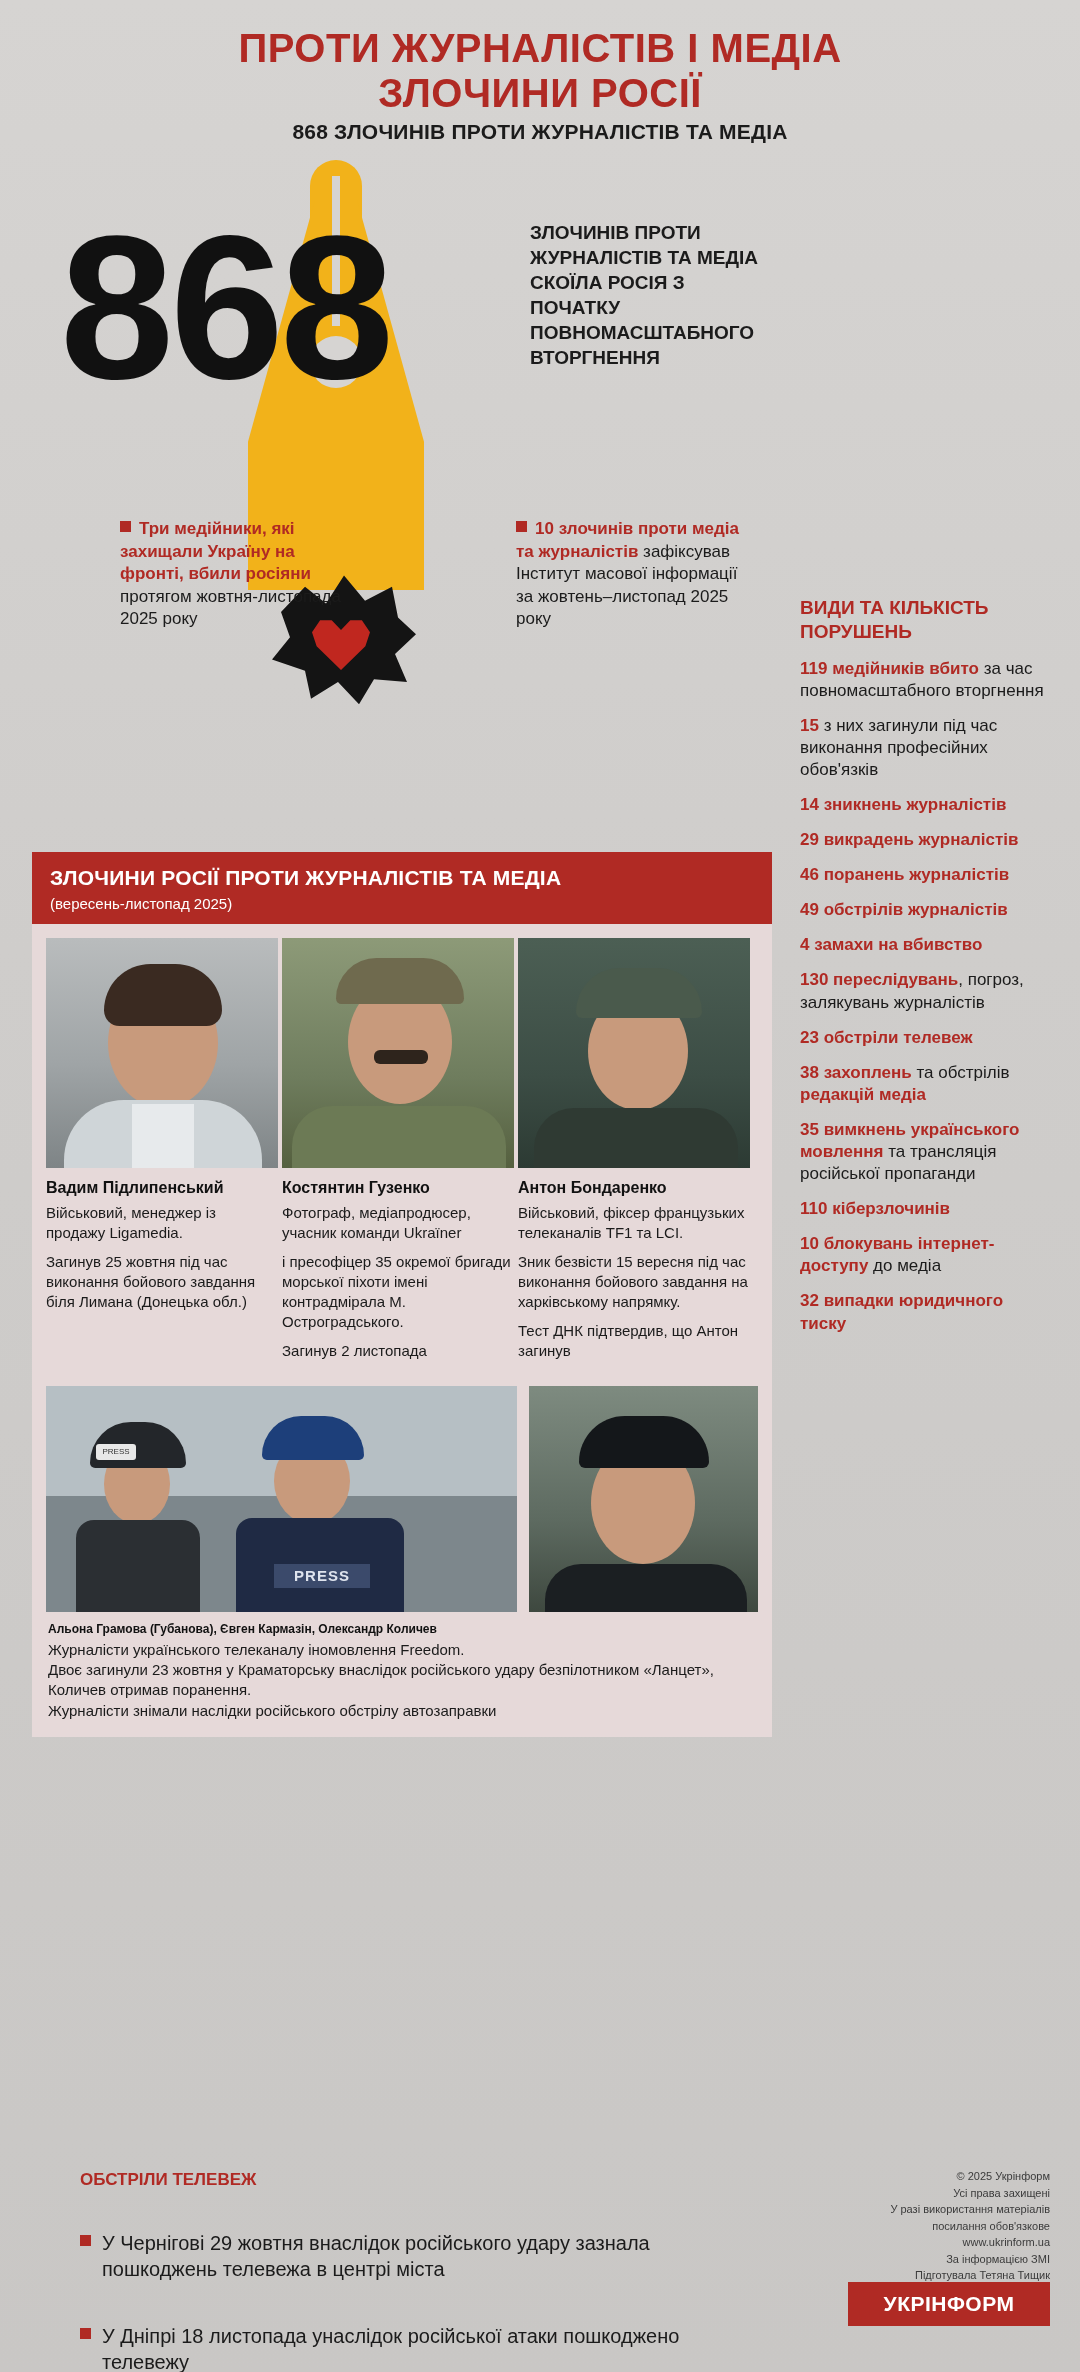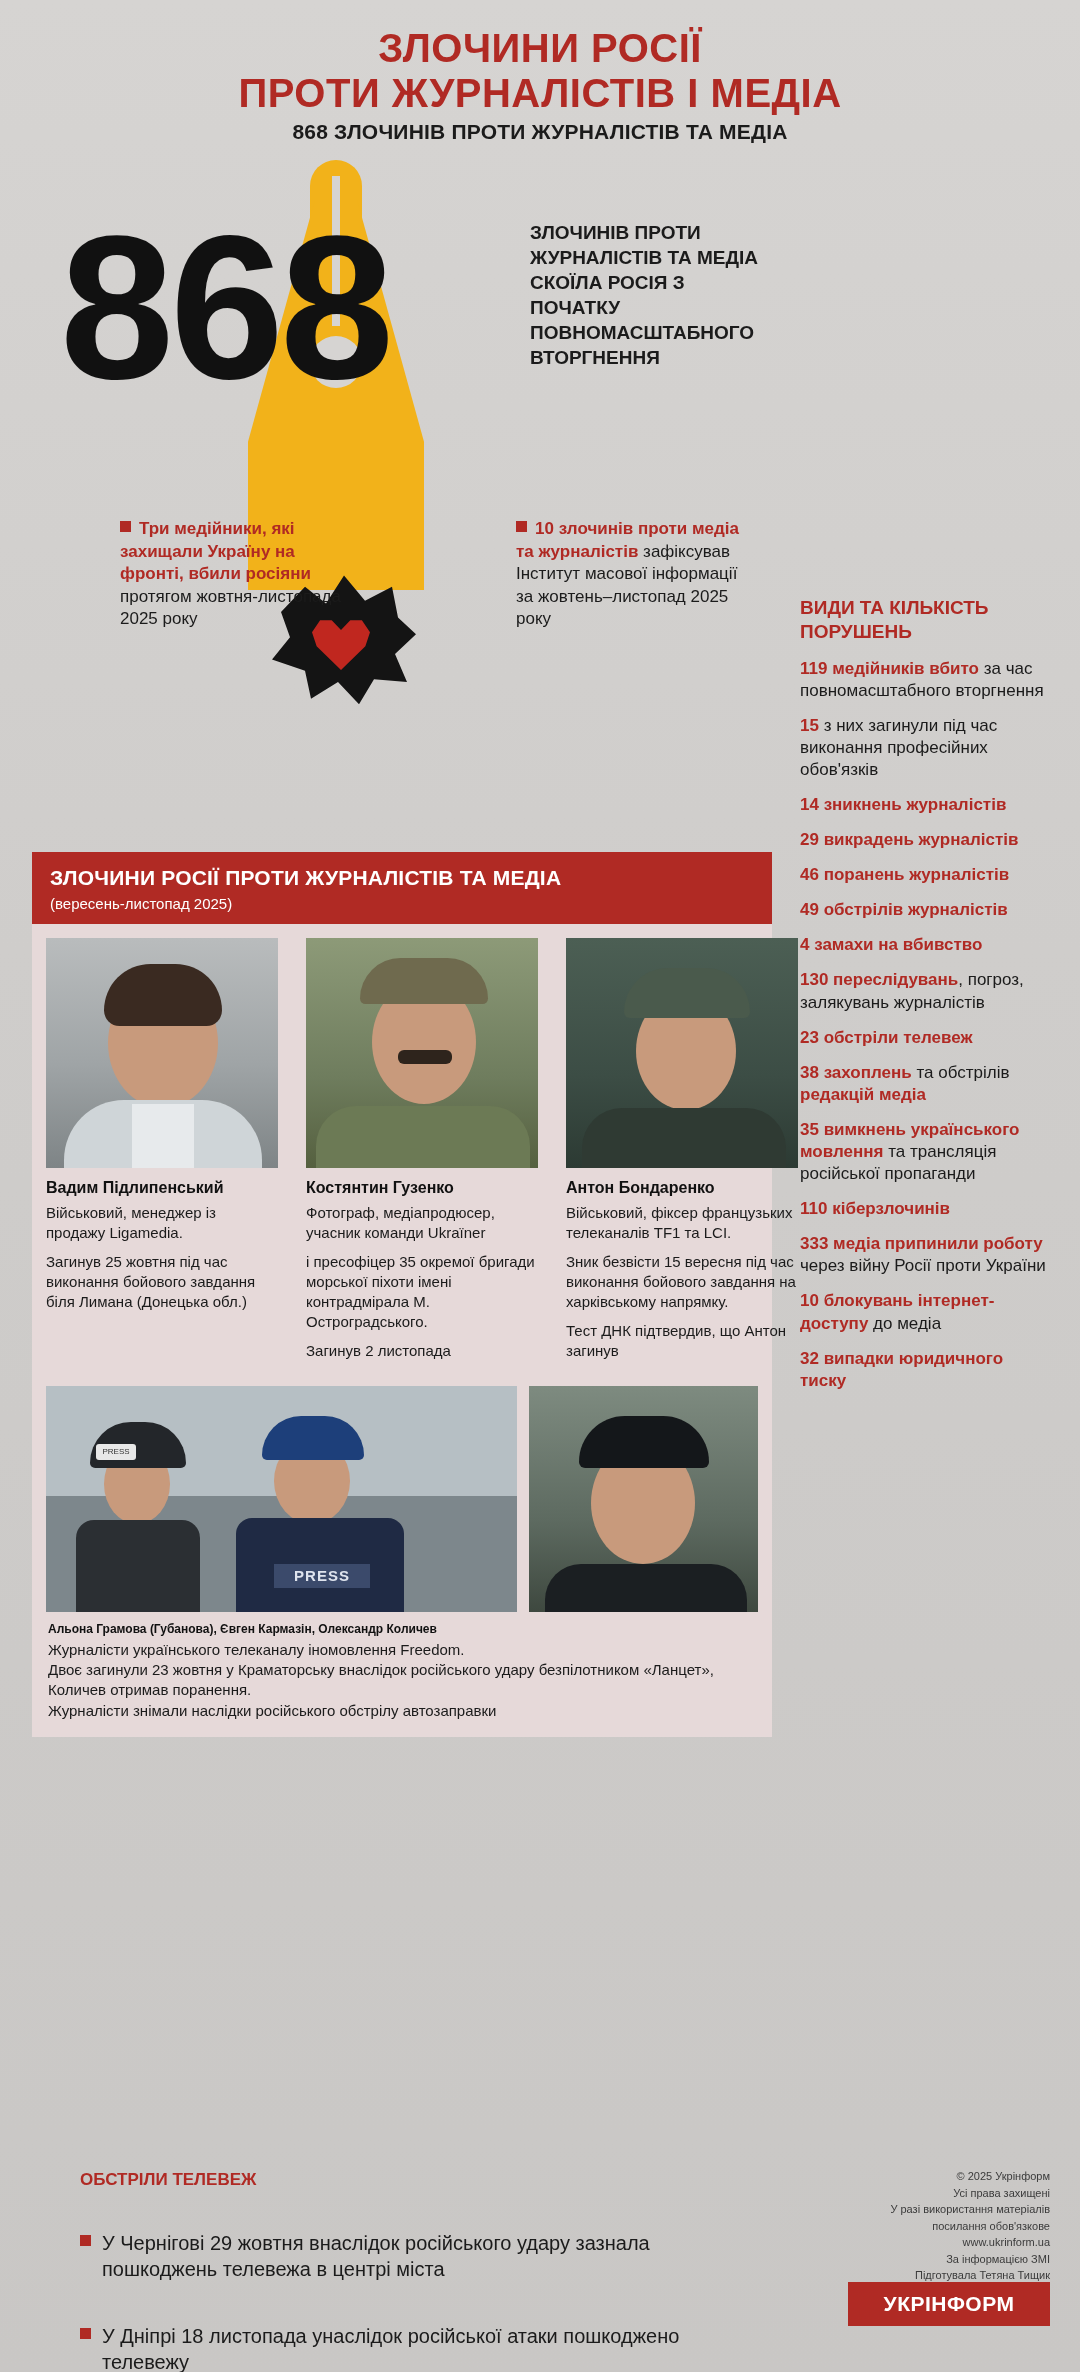--- a/index.html
+++ b/index.html
@@ -179,21 +179,21 @@
     font-size: 21px;
     font-weight: bold;
     letter-spacing: .2px;
   }
   .panel-head .s {
     font-size: 15px;
     margin-top: 5px;
   }
   .grid3 {
     display: flex;
-    gap: 28px;
+    gap: 4px;
     padding: 14px 14px 0 14px;
   }
   .card { width: 232px; }
   .photo {
     width: 232px;
     height: 230px;
     overflow: hidden;
     position: relative;
     background: #8d8f8c;
   }
@@ -289,22 +289,22 @@
   .skin { background:#c89a7c; }
   .hair { background:#3a2a21; }
   .torso { position:absolute; }
 </style>
 </head>
 <body>
 
 <div class="page">
 
   <div class="header">
+    <div class="title-line">ПРОТИ ЖУРНАЛІСТІВ І МЕДІА</div>
     <div class="title-line">ЗЛОЧИНИ РОСІЇ</div>
-    <div class="title-line">ПРОТИ ЖУРНАЛІСТІВ І МЕДІА</div>
     <div class="subtitle" style="margin-top:2px">868 ЗЛОЧИНІВ ПРОТИ ЖУРНАЛІСТІВ ТА МЕДІА</div>
   </div>
 
   <div class="hero">
     <div class="pen">
       <div class="nib-top"></div>
       <div class="body"></div>
       <div class="nib-slit"></div>
       <div class="hole"></div>
     </div>
@@ -364,24 +364,20 @@
       <b>38 захоплень</b>
       <span>та обстрілів </span>
       <b>редакцій медіа</b>
     </div>
     <div class="stat">
       <b>35 вимкнень українського мовлення</b>
       <span>та трансляція російської пропаганди</span>
     </div>
     <div class="stat">
       <b>110 кіберзлочинів</b>
-    </div>
-    <div class="stat">
-      <b>333 медіа припинили роботу</b>
-      <span>через війну Росії проти України</span>
     </div>
     <div class="stat">
       <b>10 блокувань інтернет-доступу</b>
       <span>до медіа</span>
     </div>
     <div class="stat">
       <b>32 випадки юридичного тиску</b>
     </div>
   </div>
 

